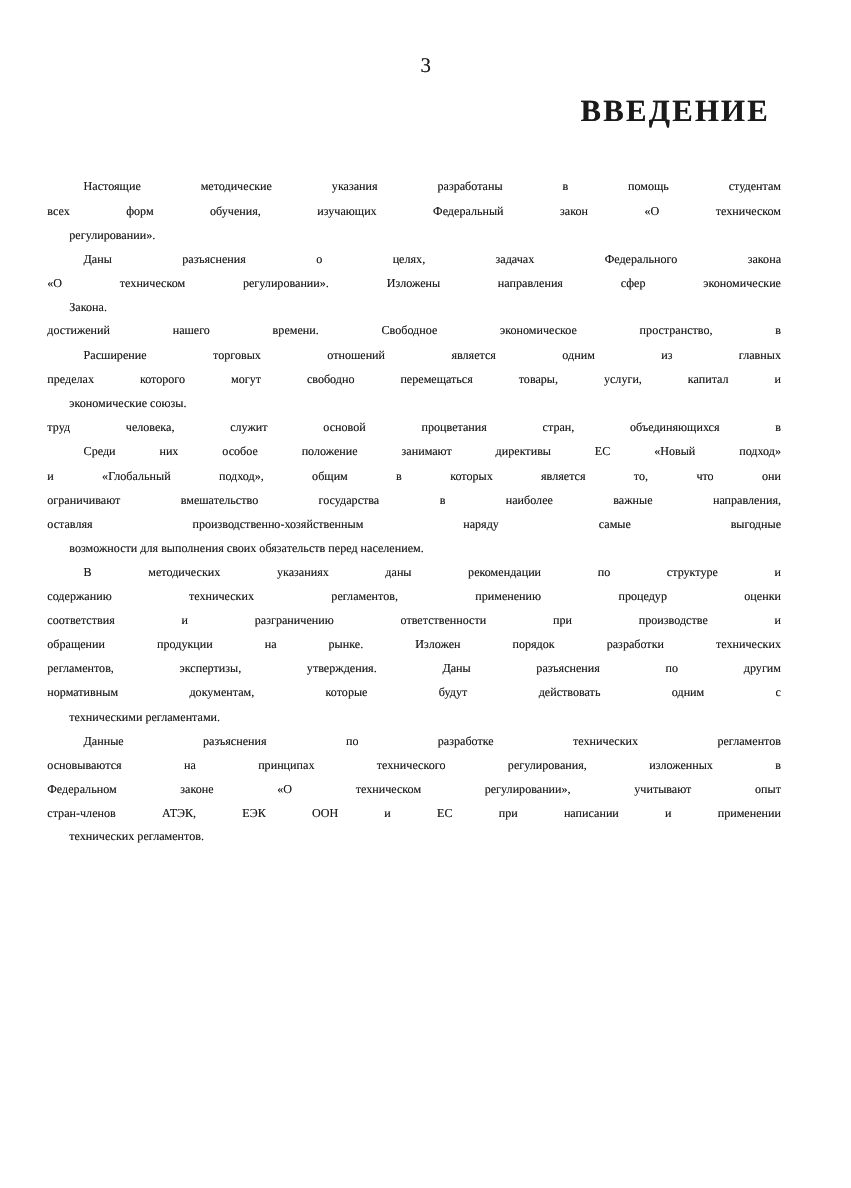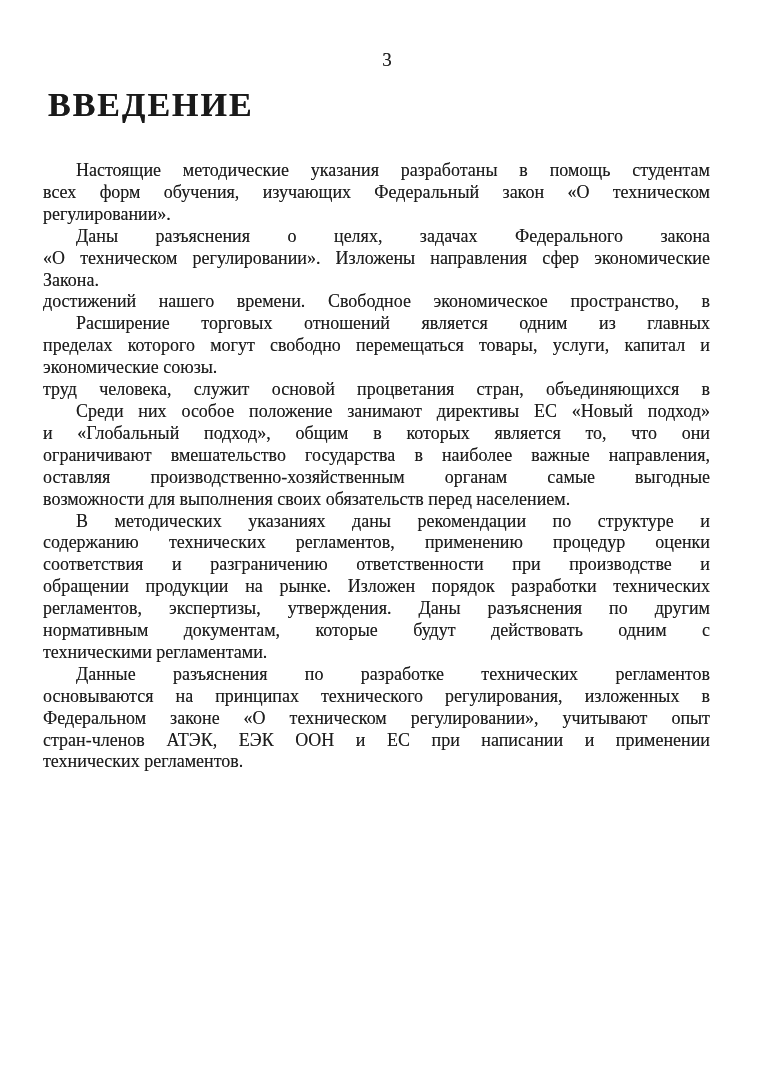--- a/index.html
+++ b/index.html
@@ -28,47 +28,47 @@
     line-height: 1;
     color: #222222;
     text-shadow: 0 0 0.5px rgba(20,20,20,0.6);
   }
   .heading {
     position: absolute;
     top: 88px;
     left: 0;
     width: 700px;
     margin: 0;
-    text-align: left;
+    text-align: right;
     text-indent: 48px; 
-    font-size: 34px;
+    font-size: 28px;
     font-weight: bold;
     letter-spacing: 2px;
     line-height: 1;
     color: #1a1a1a;
     text-shadow: 0 0 0.6px rgba(10,10,10,0.7);
   }
   .body-text {
     position: absolute;
     top: 160px;
     left: 43px;
     width: 667px;
-    font-size: 18px;
+    font-size: 11px;
     line-height: 21.9px;
     color: #1d1d1d;
     text-shadow: 0 0 0.5px rgba(25,25,25,0.55);
   }
   .paragraph { margin: 0; }
   .line {
     text-align: justify;
     text-align-last: justify;
     white-space: normal;
   }
   .line.first { padding-left: 33px; }
-  .line.last  { text-align-last: left; }
+  .line.last  { text-align-last: left; margin-left: 20px; }
 </style>
 </head>
 <body>
 
 <div class="page">
   <div class="page-number">3</div>
   <h1 class="heading">ВВЕДЕНИЕ</h1>
   <div class="body-text" id="document-body">
       <div class="paragraph">
         <div class="line first">Настоящие методические указания разработаны в помощь студентам</div>
@@ -84,21 +84,21 @@
         <div class="line">достижений нашего времени. Свободное экономическое пространство, в</div>
         <div class="line first">Расширение торговых отношений является одним из главных</div>
         <div class="line">пределах которого могут свободно перемещаться товары, услуги, капитал и</div>
         <div class="line last">экономические союзы.</div>
         <div class="line">труд человека, служит основой процветания стран, объединяющихся в</div>
       </div>
       <div class="paragraph">
         <div class="line first">Среди них особое положение занимают директивы ЕС «Новый подход»</div>
         <div class="line">и «Глобальный подход», общим в которых является то, что они</div>
         <div class="line">ограничивают вмешательство государства в наиболее важные направления,</div>
-        <div class="line">оставляя производственно-хозяйственным органам самые выгодные</div>
+        <div class="line">оставляя производственно-хозяйственным наряду самые выгодные</div>
         <div class="line last">возможности для выполнения своих обязательств перед населением.</div>
       </div>
       <div class="paragraph">
         <div class="line first">В методических указаниях даны рекомендации по структуре и</div>
         <div class="line">содержанию технических регламентов, применению процедур оценки</div>
         <div class="line">соответствия и разграничению ответственности при производстве и</div>
         <div class="line">обращении продукции на рынке. Изложен порядок разработки технических</div>
         <div class="line">регламентов, экспертизы, утверждения. Даны разъяснения по другим</div>
         <div class="line">нормативным документам, которые будут действовать одним с</div>
         <div class="line last">техническими регламентами.</div>

